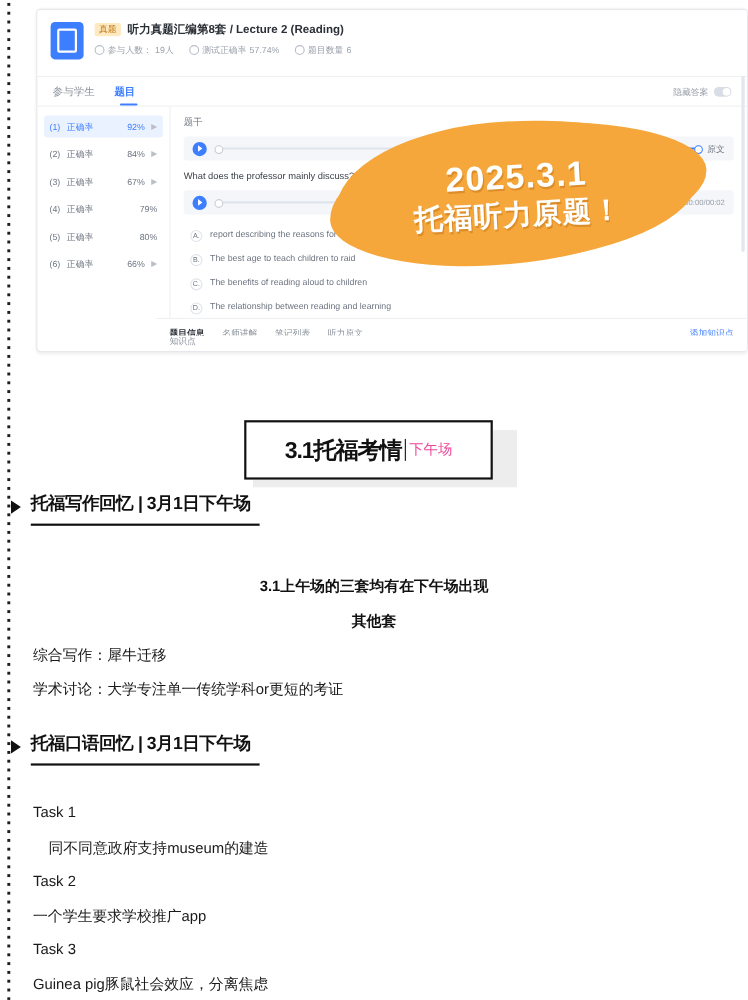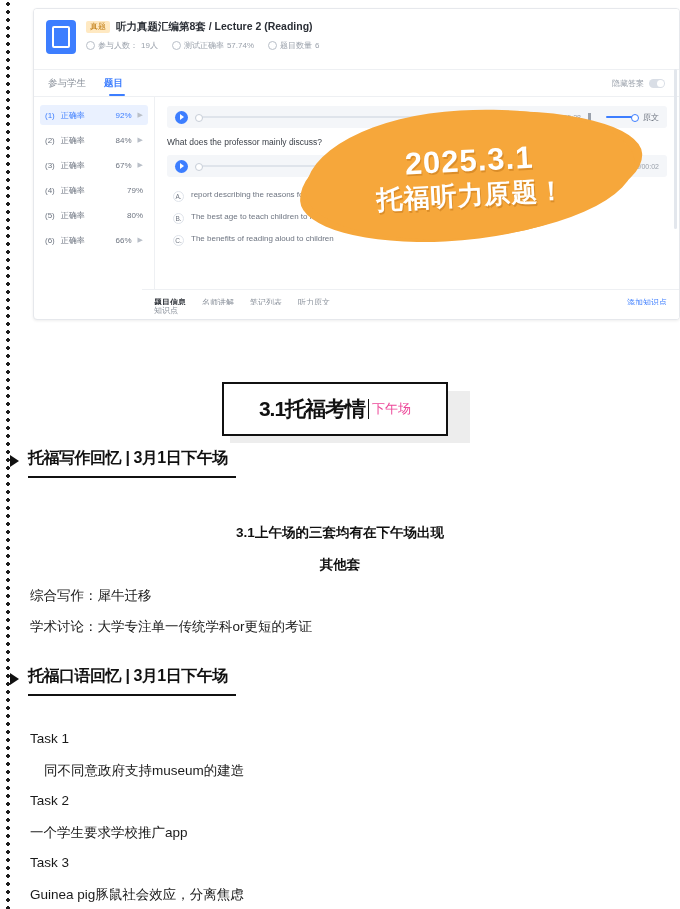--- a/index.html
+++ b/index.html
@@ -218,20 +218,21 @@
       </div>
       <div class="qrow">
         <span>(6)</span>
         <span>正确率</span>
         <span class="pct">66%</span>
         <span class="arr">▶</span>
       </div>
     </div>
 
     <div class="qmain">
+      <div class="lbl">题干</div>
 
       <div class="player">
         <span class="play">
             <i></i>
           </span>
         <span class="bar"></span>
         <span class="ptime">00:00/05:28</span>
         <span class="spk"></span>
         <span class="vol"></span>
         <span class="yuanwen">原文</span>
@@ -252,20 +253,24 @@
         <span>report describing the reasons for low reading scores</span>
       </div>
       <div class="opt">
         <span class="ltr">B.</span>
         <span>The best age to teach children to raid</span>
       </div>
       <div class="opt">
         <span class="ltr">C.</span>
         <span>The benefits of reading aloud to children</span>
       </div>
+      <div class="opt">
+        <span class="ltr">D.</span>
+        <span>The relationship between reading and learning</span>
+      </div>
     </div>
   </div>
 
   <div class="shot-foot">
     <span class="on">题目信息</span>
     <span>名师讲解</span>
     <span>笔记列表</span>
     <span>听力原文</span>
     <span class="right">添加知识点</span>
   </div>

